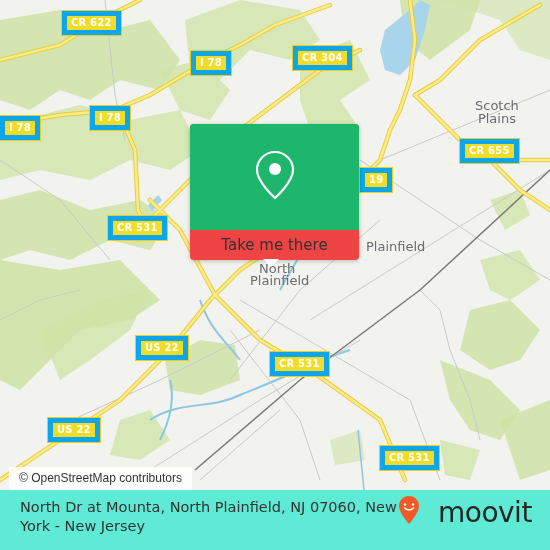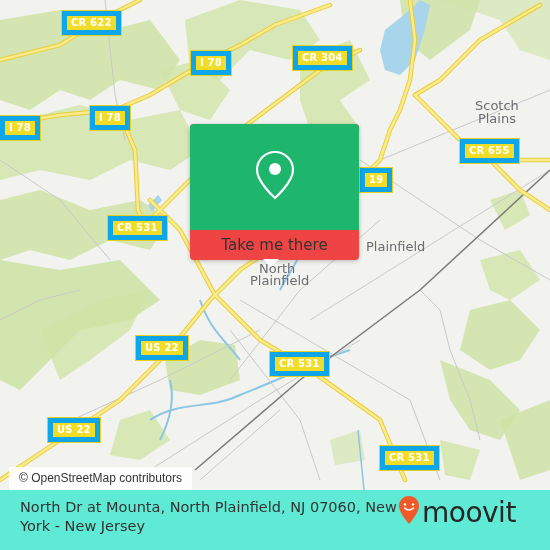--- a/index.html
+++ b/index.html
@@ -13,21 +13,21 @@
     }
     .place-label { position: absolute; color: #6b6b73; font-size: 12px; line-height: 12px; text-align: center; white-space: nowrap; }
     #popup { position: absolute; left: 190px; top: 124px; width: 169px; height: 136px; border-radius: 4px; overflow: hidden; box-shadow: 0 1px 4px rgba(0,0,0,0.25); background: #ef4444; }
     #popup .top { height: 106px; background: #1eb66d; display: flex; align-items: center; justify-content: center; }
     #popup .bottom { height: 30px; display: flex; align-items: center; justify-content: center; font-size: 15px; color: #333333; }
     #popup-tail { position: absolute; left: 263px; top: 259px; width: 0; height: 0; border-left: 8px solid transparent; border-right: 8px solid transparent; border-top: 8px solid #ffffff; }
     #attribution { position: absolute; left: 9px; top: 467px; height: 23px; padding: 0 10px 0 10px; background: rgba(255,255,255,0.85); font-family: "Liberation Sans", sans-serif; font-size: 12px; color: #333; line-height: 23px; }
     #footer { position: absolute; left: 0; top: 490px; width: 550px; height: 60px; background: #5eead4; }
     #address { position: absolute; left: 20px; top: 8px; width: 380px; font-size: 14.5px; line-height: 19px; color: #333333; }
     #logo { position: absolute; left: 398px; top: 5px; display: flex; align-items: center; }
-    #logo .wordmark { font-family: "DejaVu Sans", sans-serif; font-size: 28px; color: #262626; letter-spacing: -0.5px; margin-left: 2px; }
+    #logo .wordmark { font-family: "DejaVu Sans", sans-serif; font-size: 28px; color: #262626; letter-spacing: -0.5px; margin-left: 18px; }
   </style>
 </head>
 <body>
 
 <div id="map">
   <svg class="base" width="550" height="490" viewBox="0 0 550 490">
 
     <g fill="#cfe3a6">
       <path d="M0,20 L60,10 L110,30 L150,20 L180,60 L160,90 L120,80 L90,100 L60,90 L30,110 L0,100 Z" opacity="0.85"></path>
       <path d="M20,120 L80,105 L130,120 L180,110 L200,150 L170,170 L130,160 L90,180 L40,170 L0,180 L0,130 Z" opacity="0.8"></path>

